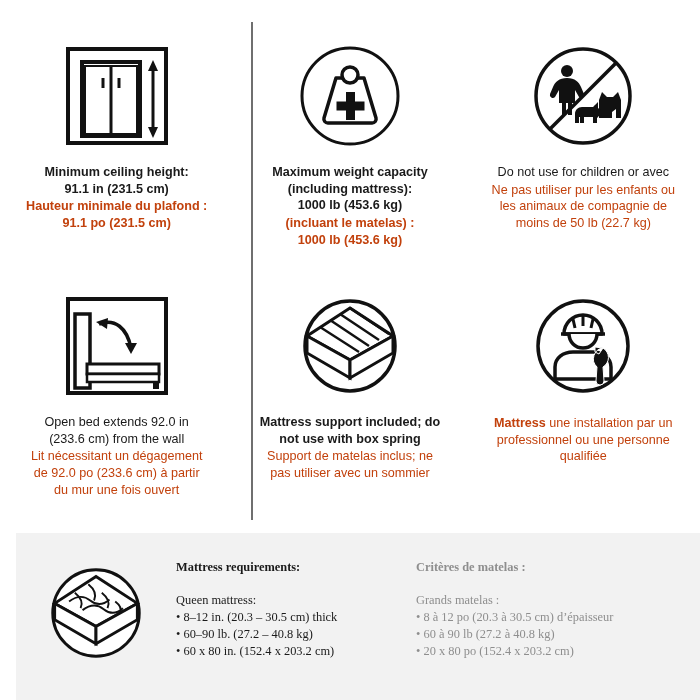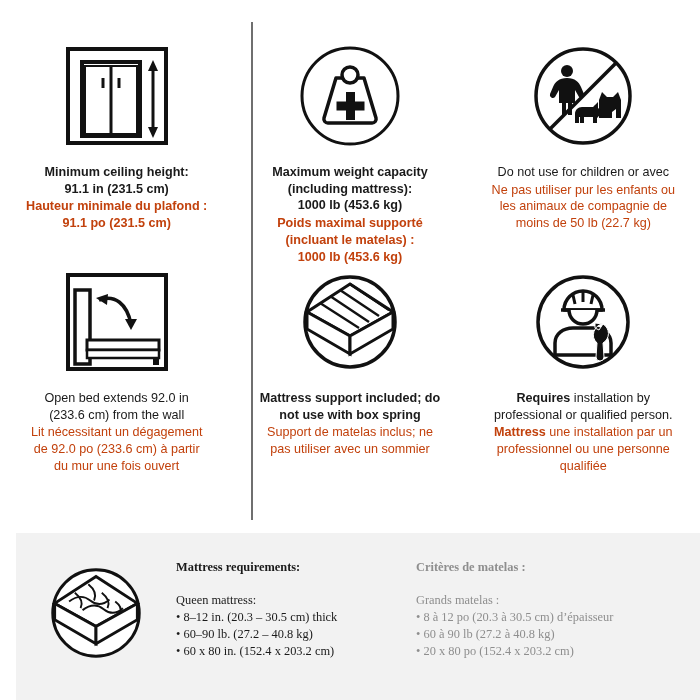--- a/index.html
+++ b/index.html
@@ -38,21 +38,21 @@
     background: #6f6f6f;
   }
 
   .cellrow {
     position: absolute;
     left: 0;
     width: 700px;
     display: flex;
   }
   .row1 { top: 38px; }
-  .row2 { top: 264px; }
+  .row2 { top: 288px; }
 
   .cell {
     width: 233.33px;
     display: flex;
     flex-direction: column;
     align-items: center;
   }
 
   .icon-wrap {
     height: 116px;
@@ -170,21 +170,20 @@
             <rect x="38.5" y="57.5" width="28" height="9" fill="#111"></rect>
           </svg>
         </div>
         <div class="caption">
           <div class="cap-en bold">
             <span class="cap-line">Maximum weight capacity</span>
             <span class="cap-line">(including mattress):</span>
             <span class="cap-line">1000 lb (453.6 kg)</span>
           </div>
           <div class="cap-fr bold">
-            <span class="cap-line">Poids maximal supporté</span>
             <span class="cap-line">(incluant le matelas) :</span>
             <span class="cap-line">1000 lb (453.6 kg)</span>
           </div>
         </div>
       </div>
 
       <div class="cell">
         <div class="icon-wrap">
           <svg width="104" height="104" viewBox="0 0 104 104">
             <circle cx="52" cy="52" r="47" fill="#fff" stroke="#111" stroke-width="3.5"></circle>
@@ -275,24 +274,20 @@
             <line x1="52" y1="19" x2="52" y2="30" stroke="#111" stroke-width="3"></line>
             <line x1="42" y1="23" x2="44" y2="32" stroke="#111" stroke-width="3"></line>
             <line x1="62" y1="23" x2="60" y2="32" stroke="#111" stroke-width="3"></line>
             <line x1="30" y1="38" x2="74" y2="38" stroke="#111" stroke-width="3.5"></line>
             <path d="M38 38 a14 14 0 0 0 28 0" fill="#fff" stroke="#111" stroke-width="3.5"></path>
             <path d="M24 83 v-12 c0 -9 8 -15 18 -15 h20 c10 0 18 6 18 15 v12 z" fill="#fff" stroke="#111" stroke-width="3.5" stroke-linejoin="round"></path>
             <path d="M72 52 a11 11 0 0 0 -6 19 l-1 14 a4 4 0 0 0 8 0 l-1 -14 a11 11 0 0 0 -0 -19 l-4 6 l-4 -2 l0 -5 z" fill="#111" stroke="#fff" stroke-width="1"></path>
           </svg>
         </div>
         <div class="caption">
-          <div class="cap-en">
-            <span class="cap-line"><span class="b">Requires</span><span> installation by</span></span>
-            <span class="cap-line">professional or qualified person.</span>
-          </div>
           <div class="cap-fr">
             <span class="cap-line"><span class="b">Mattress</span><span> une installation par un</span></span>
             <span class="cap-line">professionnel ou une personne</span>
             <span class="cap-line">qualifiée</span>
           </div>
         </div>
       </div>
     </div>
   </div>
 

